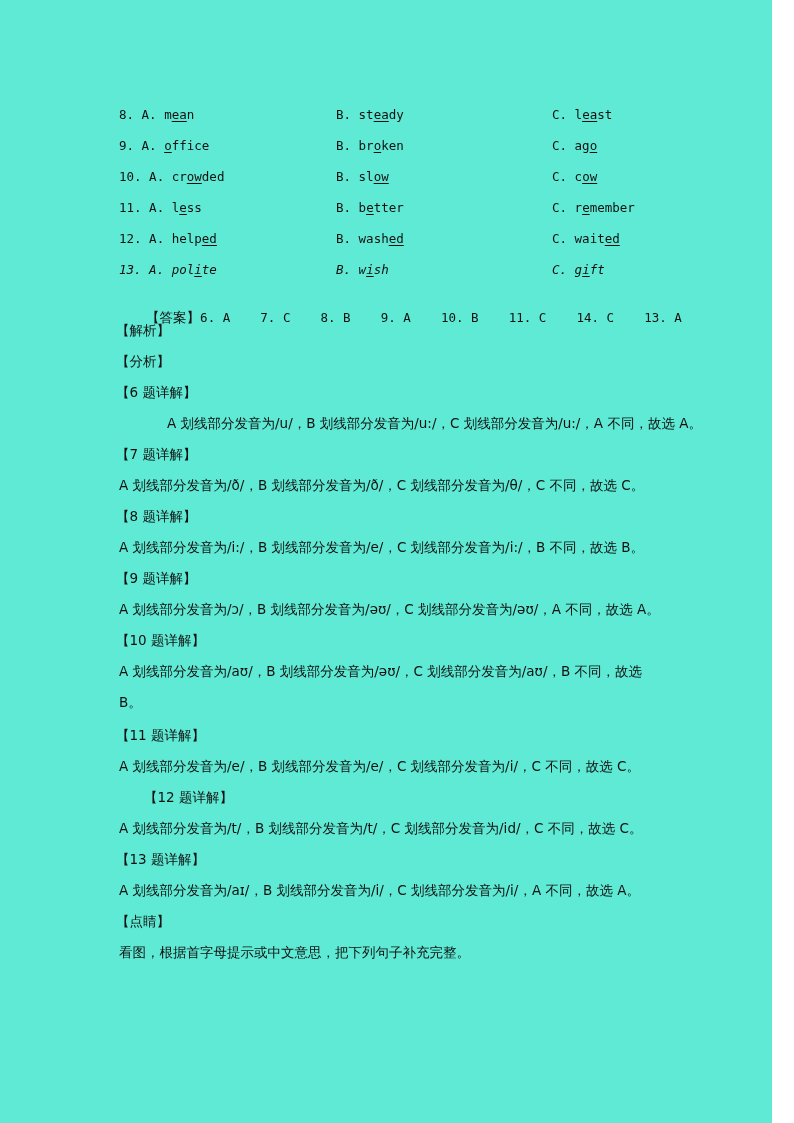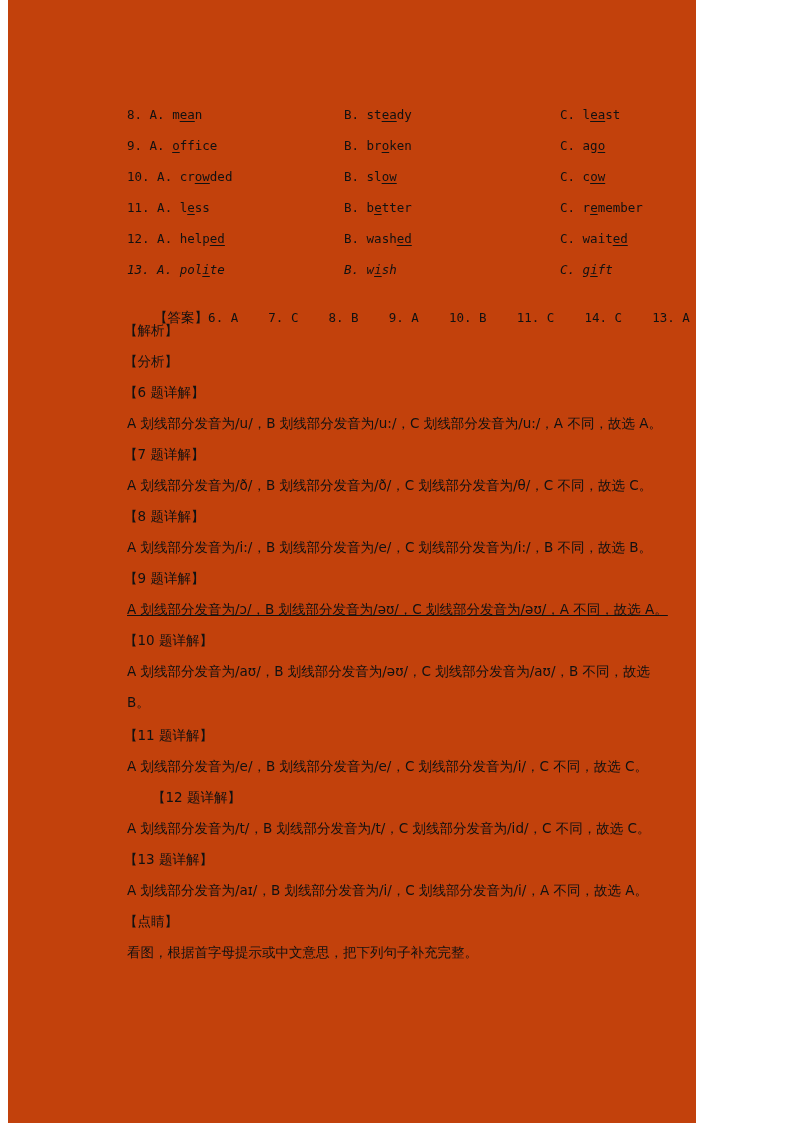--- a/index.html
+++ b/index.html
@@ -1,18 +1,18 @@
 <!DOCTYPE html>
 <html><head>
 <meta charset="utf-8">
 <style>
   html, body { margin: 0; padding: 0; background: #ffffff; }
   body { width: 794px; height: 1123px; position: relative; overflow: hidden;
          font-family: "DejaVu Sans Mono", "Liberation Mono", monospace; color: #111; }
-  .page { position: absolute; left: 8px; top: 0; width: 688px; height: 1123px; background: #c2410c; }
+  .page { position: absolute; left: 0; top: 0; width: 772px; height: 1123px; background: #5eead4; }
   .row { position: absolute; left: 119px; font-size: 12.5px; line-height: 18px; white-space: pre; }
   .opt { position: absolute; top: 0; white-space: pre; }
   .colA { left: 0; }
   .colB { left: 217px; }
   .colC { left: 433px; }
   u { text-decoration: underline; text-underline-offset: 2px; }
   .cn { font-family: "DejaVu Sans", "Liberation Sans", sans-serif; font-size: 13.5px; }
 </style>
 </head>
 <body>
@@ -56,30 +56,30 @@
   </div>
 
   <div class="row" style="top:290px; left:116px;">
     <span class="cn">【答案】</span><span>6. A</span><span>    </span><span>7. C</span><span>    </span><span>8. B</span><span>    </span><span>9. A</span><span>    </span><span>10. B</span><span>    </span><span>11. C</span><span>    </span><span>14. C</span><span>    </span><span>13. A</span>
   </div>
 
   <div class="row cn" style="top:321px; left:116px;">【解析】</div>
   <div class="row cn" style="top:352px; left:116px;">【分析】</div>
 
   <div class="row cn" style="top:383px; left:116px;">【6 题详解】</div>
-  <div class="row cn" style="top:414px;">A 划线部分发音为/u/，B 划线部分发音为/u:/，C 划线部分发音为/u:/，A 不同，故选 A。</div>
+  <div class="row cn" style="top:414px;margin-left:48px;">A 划线部分发音为/u/，B 划线部分发音为/u:/，C 划线部分发音为/u:/，A 不同，故选 A。</div>
 
   <div class="row cn" style="top:445px; left:116px;">【7 题详解】</div>
   <div class="row cn" style="top:476px;">A 划线部分发音为/ð/，B 划线部分发音为/ð/，C 划线部分发音为/θ/，C 不同，故选 C。</div>
 
   <div class="row cn" style="top:507px; left:116px;">【8 题详解】</div>
   <div class="row cn" style="top:538px;">A 划线部分发音为/i:/，B 划线部分发音为/e/，C 划线部分发音为/i:/，B 不同，故选 B。</div>
 
   <div class="row cn" style="top:569px; left:116px;">【9 题详解】</div>
-  <div class="row cn" style="top:600px;text-decoration:underline;">A 划线部分发音为/ɔ/，B 划线部分发音为/əʊ/，C 划线部分发音为/əʊ/，A 不同，故选 A。</div>
+  <div class="row cn" style="top:600px;">A 划线部分发音为/ɔ/，B 划线部分发音为/əʊ/，C 划线部分发音为/əʊ/，A 不同，故选 A。</div>
 
   <div class="row cn" style="top:631px; left:116px;">【10 题详解】</div>
   <div class="row cn" style="top:662px;">A 划线部分发音为/aʊ/，B 划线部分发音为/əʊ/，C 划线部分发音为/aʊ/，B 不同，故选</div>
   <div class="row cn" style="top:693px;">B。</div>
 
   <div class="row cn" style="top:726px; left:116px;">【11 题详解】</div>
   <div class="row cn" style="top:757px;">A 划线部分发音为/e/，B 划线部分发音为/e/，C 划线部分发音为/i/，C 不同，故选 C。</div>
 
   <div class="row cn" style="top:788px; left:116px;margin-left:28px;">【12 题详解】</div>
   <div class="row cn" style="top:819px;">A 划线部分发音为/t/，B 划线部分发音为/t/，C 划线部分发音为/id/，C 不同，故选 C。</div>

